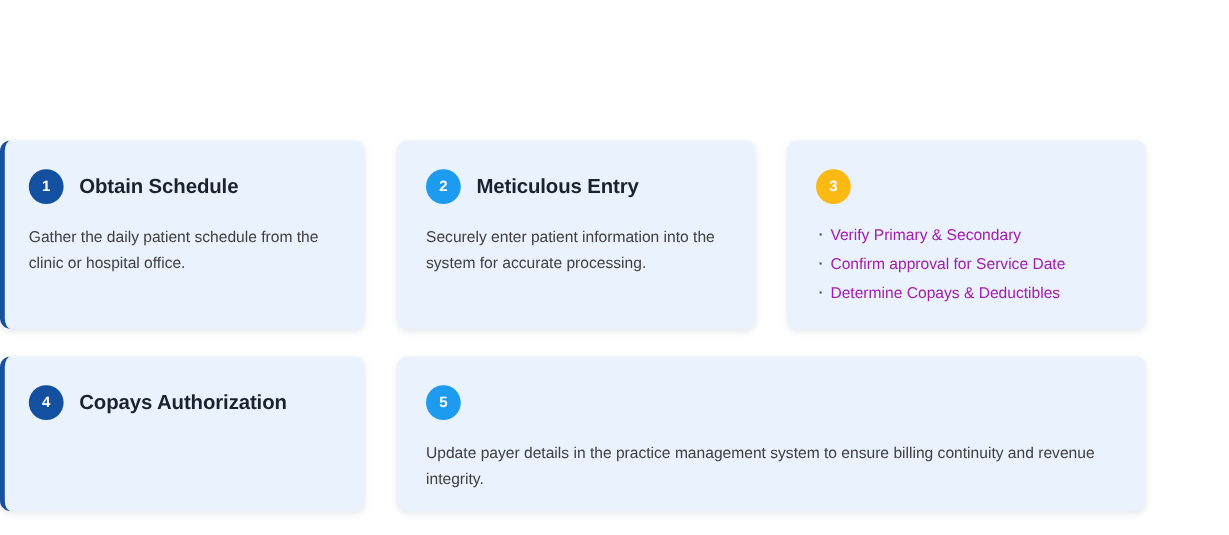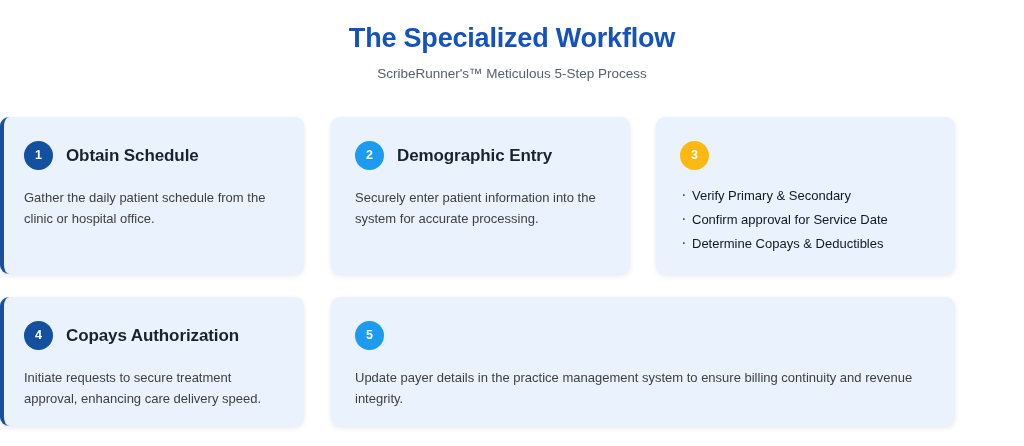--- a/index.html
+++ b/index.html
@@ -123,62 +123,58 @@
   .card-5 .card-desc { max-width: 600px; }
 
   .bullet-list {
     list-style: none;
     margin: 15px 0 0 0;
     padding: 0;
   }
   .bullet-list li {
     font-size: 13px;
     line-height: 21px;
-    color: #0f172a;
+    color: #a21caf;
     padding-left: 12px;
     position: relative;
     margin-bottom: 3px;
   }
   .bullet-list li::before {
     content: "\00B7";
     position: absolute;
     left: 1px;
     top: -1px;
     font-size: 17px;
     line-height: 21px;
     color: #4a5260;
   }
 </style>
 </head>
 <body>
 
 <div class="page">
 
-  <div class="header">
-    <div class="page-title">The Specialized Workflow</div>
-    <div class="page-subtitle">ScribeRunner's™ Meticulous 5-Step Process</div>
-  </div>
 
   <div class="row row-one">
 
     <div class="card card-1 accent">
       <div class="card-inner">
         <div class="card-head">
           <div class="badge badge-dark">1</div>
           <div class="card-title">Obtain Schedule</div>
         </div>
         <div class="card-desc">Gather the daily patient schedule from the clinic or hospital office.</div>
       </div>
     </div>
 
     <div class="card card-2">
       <div class="card-inner">
         <div class="card-head">
           <div class="badge badge-light">2</div>
-          <div class="card-title">Demographic Entry</div>
+          <div class="card-title">Meticulous Entry</div>
         </div>
         <div class="card-desc">Securely enter patient information into the system for accurate processing.</div>
       </div>
     </div>
 
     <div class="card card-3">
       <div class="card-inner">
         <div class="card-head">
           <div class="badge badge-amber">3</div>
         </div>
@@ -193,21 +189,20 @@
   </div>
 
   <div class="row row-two">
 
     <div class="card card-4 accent">
       <div class="card-inner">
         <div class="card-head">
           <div class="badge badge-dark">4</div>
           <div class="card-title">Copays Authorization</div>
         </div>
-        <div class="card-desc">Initiate requests to secure treatment approval, enhancing care delivery speed.</div>
       </div>
     </div>
 
     <div class="card card-5">
       <div class="card-inner">
         <div class="card-head">
           <div class="badge badge-light">5</div>
         </div>
         <div class="card-desc">Update payer details in the practice management system to ensure billing continuity and revenue integrity.</div>
       </div>

